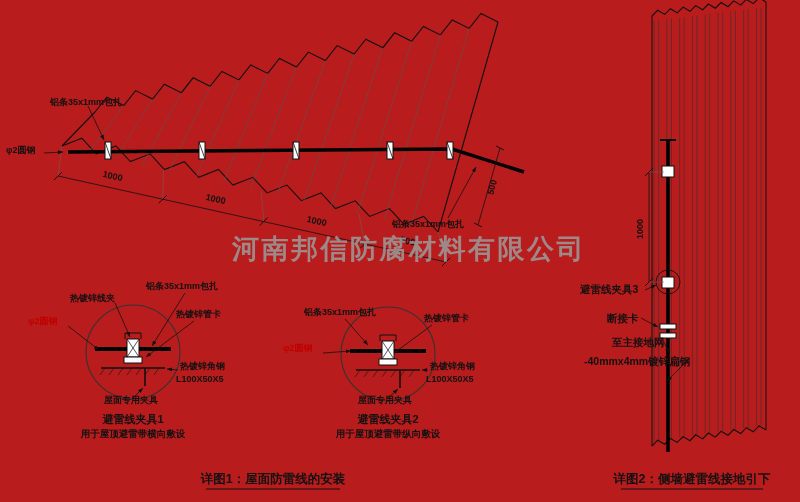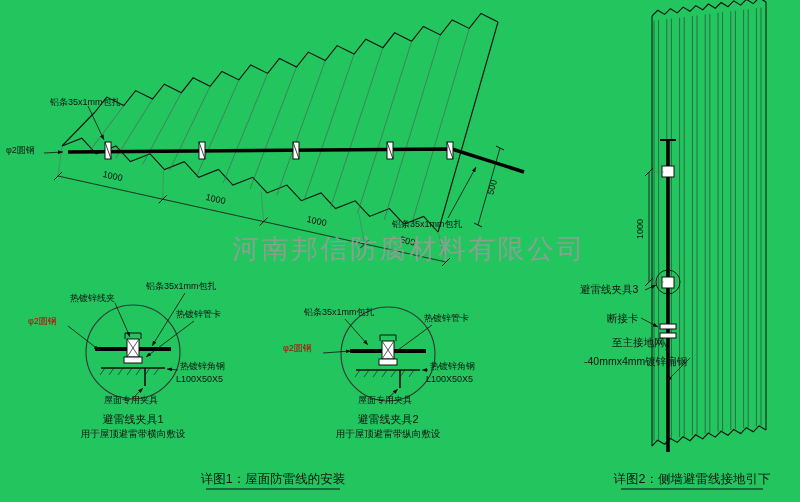--- a/index.html
+++ b/index.html
@@ -1,16 +1,16 @@
 <!DOCTYPE html>
 <html><head>
 <meta charset="utf-8">
 <style>
   html,body{margin:0;padding:0;background:#fff;}
-  .page{position:relative;width:800px;height:502px;background:#22c55e;overflow:hidden;}
+  .page{position:relative;width:800px;height:502px;background:#b91c1c;overflow:hidden;font-weight:bold;}
   svg{display:block;}
   text{font-family:"Liberation Sans",sans-serif;fill:#111;}
   .lbl{font-size:9px;}
   .lbl10{font-size:10.5px;}
   .dim{font-size:9px;}
   .red{fill:#c00000;}
   .title{font-size:11px;}
   .sub{font-size:9.5px;}
   .cap{font-size:12.5px;}
   .watermark{font-size:27px;letter-spacing:2.5px;fill:#9b9b9b;opacity:.85;}

